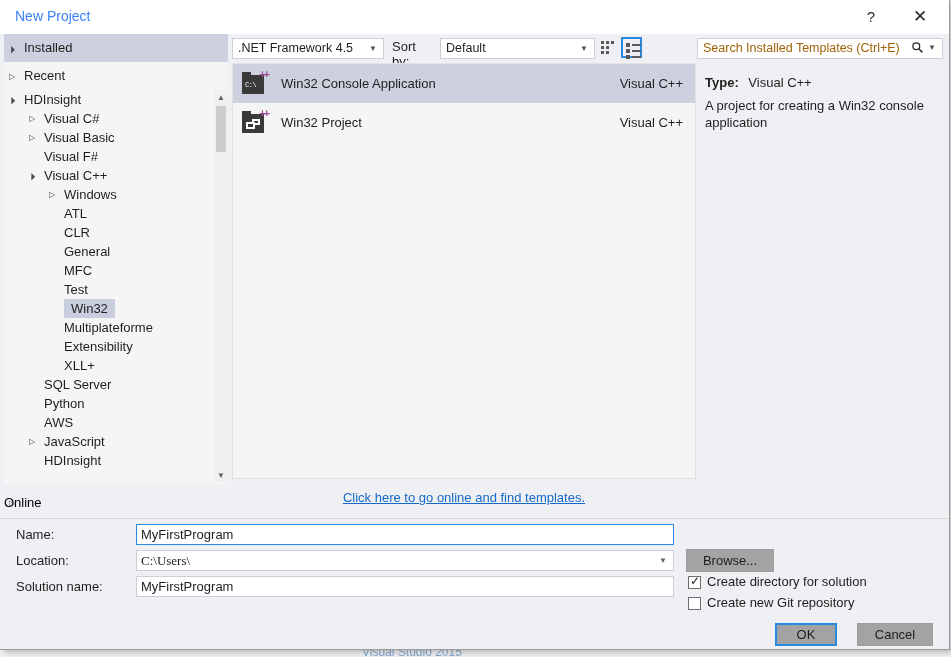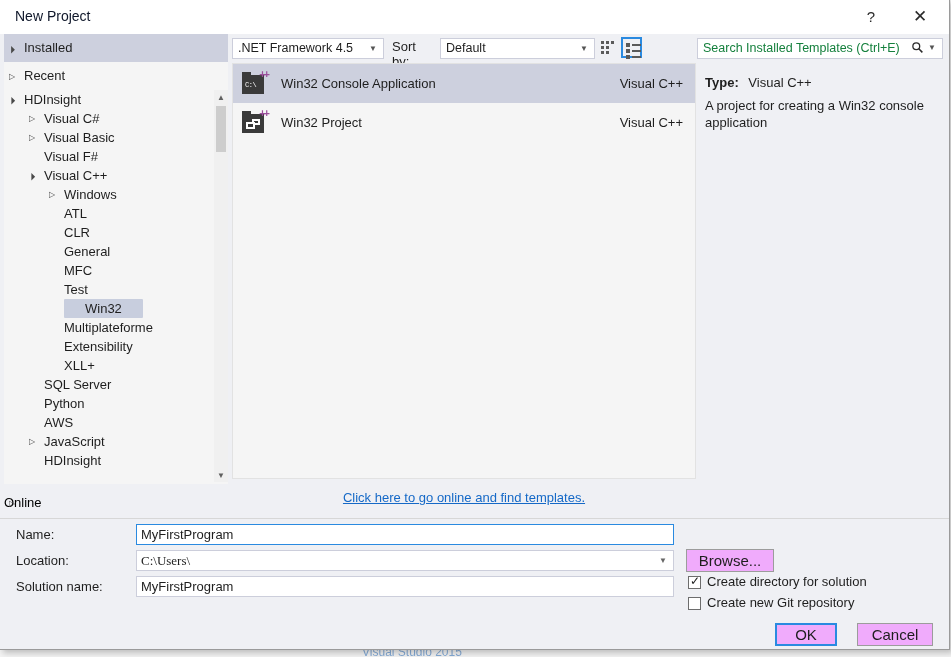--- a/index.html
+++ b/index.html
@@ -22,31 +22,31 @@
   #dialog {
     position: absolute; left: 0; top: -1px; width: 950px; height: 651px;
     background: #eff0f4;
     border: 1px solid #9a9a9a;
     border-top: none; border-left: none;
     box-shadow: 3px 3px 6px rgba(0,0,0,.22);
   }
 
   
   .titlebar { position: absolute; left: 0; top: 0; width: 949px; height: 35px; background: #ffffff; }
-  .title-text { position: absolute; left: 15px; top: 9px; font-size: 14px; color: #0f172a; }
+  .title-text { position: absolute; left: 15px; top: 9px; font-size: 14px; color: #3b82f6; }
   .tb-btn { position: absolute; top: 0; width: 46px; height: 34px; display: flex; align-items: center; justify-content: center; font-size: 15px; color: #2b2b2b; cursor: default; }
   #help-btn { right: 55px; }
   #close-btn { right: 6px; font-size: 17px; }
 
   
   #left-panel { position: absolute; left: 4px; top: 35px; width: 224px; height: 450px; background: #f5f5f5; }
   .tree-row { position: relative; height: 19px; line-height: 19px; font-size: 13px; color: #1e1e1e; white-space: nowrap; cursor: default; }
   .tree-row .lbl { position: absolute; top: 0; }
   .tree-row.sel-band { background: #cdd0de; width: 224px; }
-  .hl-chip { background: #c8cede; padding: 0 21px; border-radius: 1px; }
+  .hl-chip { background: #c8cede; padding: 0 7px; border-radius: 1px; }
   .glyph { position: absolute; top: 0; width: 12px; text-align: center; font-size: 9px; color: #4a4a4a; }
   .glyph.open::before { content: "◢"; display: inline-block; transform: rotate(-45deg) translate(-1px,0); font-size: 7px; }
   .glyph.closed::before { content: "▷"; font-size: 8px; }
 
   #tree-top { position: absolute; left: 0; top: 0; width: 224px; }
   #tree-scroll-area { position: absolute; left: 0; top: 56px; width: 224px; height: 394px; overflow: hidden; }
   #tree-list { position: absolute; left: 0; top: 0; width: 210px; }
 
   
   #tree-sb { position: absolute; right: 0; top: 56px; width: 14px; height: 392px; background: #f0f0f0; }
@@ -99,21 +99,21 @@
   #online-link {
     position: absolute; left: 232px; top: 491px; width: 464px; text-align: center;
     font-size: 13px; color: #1569c7; text-decoration: underline; cursor: pointer;
   }
 
   
   #search-box {
     position: absolute; left: 697px; top: 39px; width: 246px; height: 21px;
     background: #ffffff; border: 1px solid #cccedb;
   }
-  #search-input-text { position: absolute; left: 5px; top: 2px; font-size: 12.5px; color: #15803d; }
+  #search-input-text { position: absolute; left: 5px; top: 2px; font-size: 12.5px; color: #a16207; }
   #search-icon { position: absolute; right: 18px; top: 2px; font-size: 13px; color: #2b2b2b; }
   #search-arrow { position: absolute; right: 6px; top: 4px; font-size: 8px; color: #555; }
 
   #info-panel { position: absolute; left: 697px; top: 67px; width: 246px; height: 413px; background: #eff0f4; }
   #info-type-row { position: absolute; left: 8px; top: 9px; font-size: 13px; color: #1e1e1e; }
   #info-type-label { font-weight: bold; }
   #info-desc { position: absolute; left: 8px; top: 31px; width: 230px; font-size: 13px; color: #1e1e1e; line-height: 17px; }
 
   
   #sep-line { position: absolute; left: 0; top: 519px; width: 949px; height: 1px; background: #d7d7d7; }
@@ -124,22 +124,22 @@
   }
   #name-input { top: 525px; width: 538px; border: 1px solid #2a8ae0; }
   #location-input { top: 551px; width: 538px; font-family: Liberation Serif, serif; }
   #location-arrow { position: absolute; right: 6px; top: 0; font-size: 8px; color: #666; line-height: 19px; }
   #solution-input { top: 577px; width: 538px; }
   #lbl-name { top: 528px; }
   #lbl-location { top: 554px; }
   #lbl-solution { top: 580px; }
 
   .btn {
-    position: absolute; background: #f0abfc; border: 1px solid #9c9c9c;
-    font-size: 15px; color: #1e1e1e; display: flex; align-items: center; justify-content: center;
+    position: absolute; background: #a3a3a3; border: 1px solid #9c9c9c;
+    font-size: 13px; color: #1e1e1e; display: flex; align-items: center; justify-content: center;
     cursor: default;
   }
   #browse-btn { left: 686px; top: 550px; width: 88px; height: 23px; }
   #ok-btn { left: 775px; top: 624px; width: 62px; height: 23px; border: 2px solid #2a8ae0; }
   #cancel-btn { left: 857px; top: 624px; width: 76px; height: 23px; }
 
   .checkrow { position: absolute; left: 688px; height: 17px; font-size: 13px; color: #1e1e1e; cursor: default; }
   #chk-dir { top: 576px; }
   #chk-git { top: 597px; }
   .cbox { position: absolute; left: 0; top: 1px; width: 13px; height: 13px; background: #ffffff; border: 1px solid #6d6d6d; }

